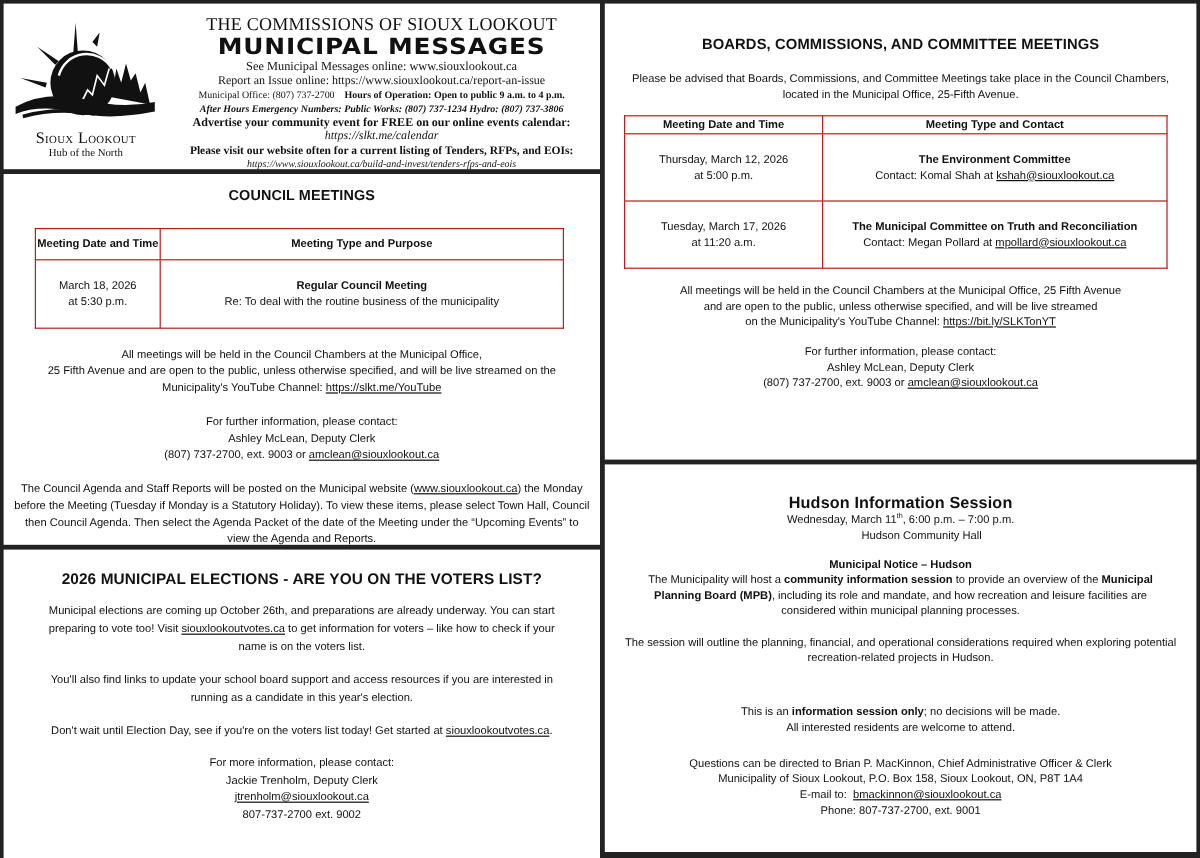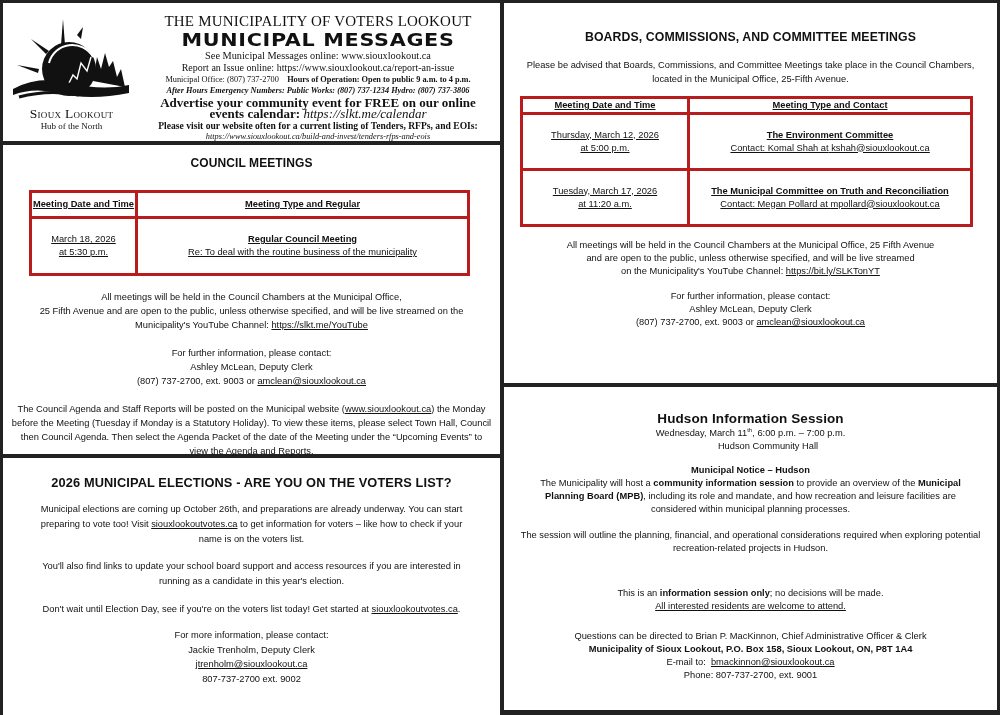--- a/index.html
+++ b/index.html
@@ -18,21 +18,21 @@
   .hdr .t2 { font-family:"DejaVu Sans", sans-serif; font-weight:bold; font-size:18.5px; line-height:21px; letter-spacing:0.6px; transform:scaleX(1.12); }
   .hdr .small { font-size:8.3px; }
   .hdr .it { font-style:italic; }
   .hdr .b { font-weight:bold; }
 
   h2.sec { font-size:12px; font-weight:bold; margin:0; letter-spacing:0.1px; }
   p { margin:0; font-size:9.3px; line-height:14px; }
   a, .u { color:#111; text-decoration:underline; }
 
   table.mt { border-collapse:collapse; font-size:9.3px; line-height:13px; }
-  table.mt th, table.mt td { border:3px solid #b91c1c; font-weight:normal; padding:0;text-decoration:underline; }
+  table.mt th, table.mt td { border:1px solid #b91c1c; font-weight:normal; padding:0; }
   table.mt th { font-weight:bold; }
   .b { font-weight:bold; }
   sup { font-size:6px; line-height:0; }
 </style>
 </head>
 <body>
 
 <div class="panel" id="p-header">
   <div class="logo">
     <svg width="125" height="86" viewBox="0 0 125 86">
@@ -44,39 +44,39 @@
       <path d="M40 46 A24 24 0 0 1 84 40" stroke="#fff" stroke-width="2" fill="none"></path>
       <path d="M58 70 L64 58 L68 62 L72 46 L78 54 L82 40" stroke="#fff" stroke-width="1.4" fill="none"></path>
       <path d="M84 64 L88 40 L92 52 L96 36 L100 50 L104 44 L108 60 L112 52 L116 70 Z" fill="#111"></path>
       <path d="M4 72 Q30 58 62 66 Q92 74 120 68 L120 76 Q80 84 50 76 Q24 70 4 78 Z" fill="#111"></path>
       <path d="M10 80 Q40 72 70 78" stroke="#111" stroke-width="3" fill="none"></path>
     </svg>
     <div class="serif" style="font-size:13.5px; line-height:14px; font-variant:small-caps; letter-spacing:0.3px;">Sioux Lookout</div>
     <div class="serif" style="font-size:9px; line-height:10px;">Hub of the North</div>
   </div>
   <div class="hdr serif">
-    <div class="t1">THE MUNICIPALITY OF VOTERS LOOKOUT</div>
+    <div class="t1">THE COMMISSIONS OF SIOUX LOOKOUT</div>
     <div class="t2">MUNICIPAL MESSAGES</div>
     <div style="font-size:10.3px; line-height:12px;">See Municipal Messages online: www.siouxlookout.ca</div>
     <div style="font-size:10px; line-height:12px;">Report an Issue online: https://www.siouxlookout.ca/report-an-issue</div>
     <div class="small"><span>Municipal Office: (807) 737-2700</span>&nbsp;&nbsp;&nbsp;&nbsp;<span class="b">Hours of Operation: Open to public 9 a.m. to 4 p.m.</span></div>
     <div class="small it b">After Hours Emergency Numbers: Public Works: (807) 737-1234 Hydro: (807) 737-3806</div>
-    <div class="small b" style="font-size:13px;"><span>Advertise your community event for FREE on our online events calendar:</span> <span class="it" style="font-weight:normal;">https://slkt.me/calendar</span></div>
+    <div class="small b" style="font-size:10px;"><span>Advertise your community event for FREE on our online events calendar:</span> <span class="it" style="font-weight:normal;">https://slkt.me/calendar</span></div>
     <div class="b" style="font-size:9.6px;">Please visit our website often for a current listing of Tenders, RFPs, and EOIs:</div>
     <div class="it small">https://www.siouxlookout.ca/build-and-invest/tenders-rfps-and-eois</div>
   </div>
 </div>
 
 <div class="panel" id="p-council">
   <h2 class="sec" style="margin-top:11px;">COUNCIL MEETINGS</h2>
   <table class="mt" style="width:441px; margin:20px 0 0 26px;">
     <tbody>
         <tr style="height:26px;">
       <th style="width:103px;">Meeting Date and Time</th>
-      <th>Meeting Type and Regular</th>
+      <th>Meeting Type and Purpose</th>
     </tr>
     <tr style="height:57px;">
       <td>
             <div>March 18, 2026</div>
             <div>at 5:30 p.m.</div>
           </td>
       <td>
             <div class="b">Regular Council Meeting</div>
             <div>Re: To deal with the routine business of the municipality</div>
           </td>
@@ -157,21 +157,21 @@
 
 <div class="panel" id="p-hudson">
   <h2 class="sec" style="margin-top:24px; font-size:13.5px; line-height:16px;">Hudson Information Session</h2>
   <p style="line-height:13px;"><span>Wednesday, March 11</span><sup>th</sup><span>, 6:00 p.m. – 7:00 p.m.</span></p>
   <p style="line-height:13px;padding-left:35px;">Hudson Community Hall</p>
   <p class="b" style="margin-top:11px; line-height:13px;">Municipal Notice – Hudson</p>
   <p style="margin:0 20px; line-height:13px;"><span>The Municipality will host a</span> <span class="b">community information session</span> <span>to provide an overview of the</span> <span class="b">Municipal Planning Board (MPB)</span><span>, including its role and mandate, and how recreation and leisure facilities are considered within municipal planning processes.</span></p>
   <p style="margin:13px 16px 0 16px; line-height:13px;">The session will outline the planning, financial, and operational considerations required when exploring potential recreation-related projects in Hudson.</p>
   <div style="margin-top:13px;">
     <p style="line-height:13px;margin-top:32px;"><span>This is an</span> <span class="b">information session only</span><span>; no decisions will be made.</span></p>
-    <p style="line-height:13px;text-decoration:underline;">All interested residents are welcome to attend.</p>
+    <p style="line-height:13px;">All interested residents are welcome to attend.</p>
   </div>
   <div style="margin-top:16px;">
     <p style="line-height:14px;">Questions can be directed to Brian P. MacKinnon, Chief Administrative Officer &amp; Clerk</p>
-    <p style="line-height:13px;font-weight:bold;">Municipality of Sioux Lookout, P.O. Box 158, Sioux Lookout, ON, P8T 1A4</p>
+    <p style="line-height:13px;">Municipality of Sioux Lookout, P.O. Box 158, Sioux Lookout, ON, P8T 1A4</p>
     <p style="line-height:13px;"><span>E-mail to:</span>&nbsp; <a>bmackinnon@siouxlookout.ca</a></p>
     <p style="line-height:13px;">Phone: 807-737-2700, ext. 9001</p>
   </div>
 </div>
 
 </body></html>

